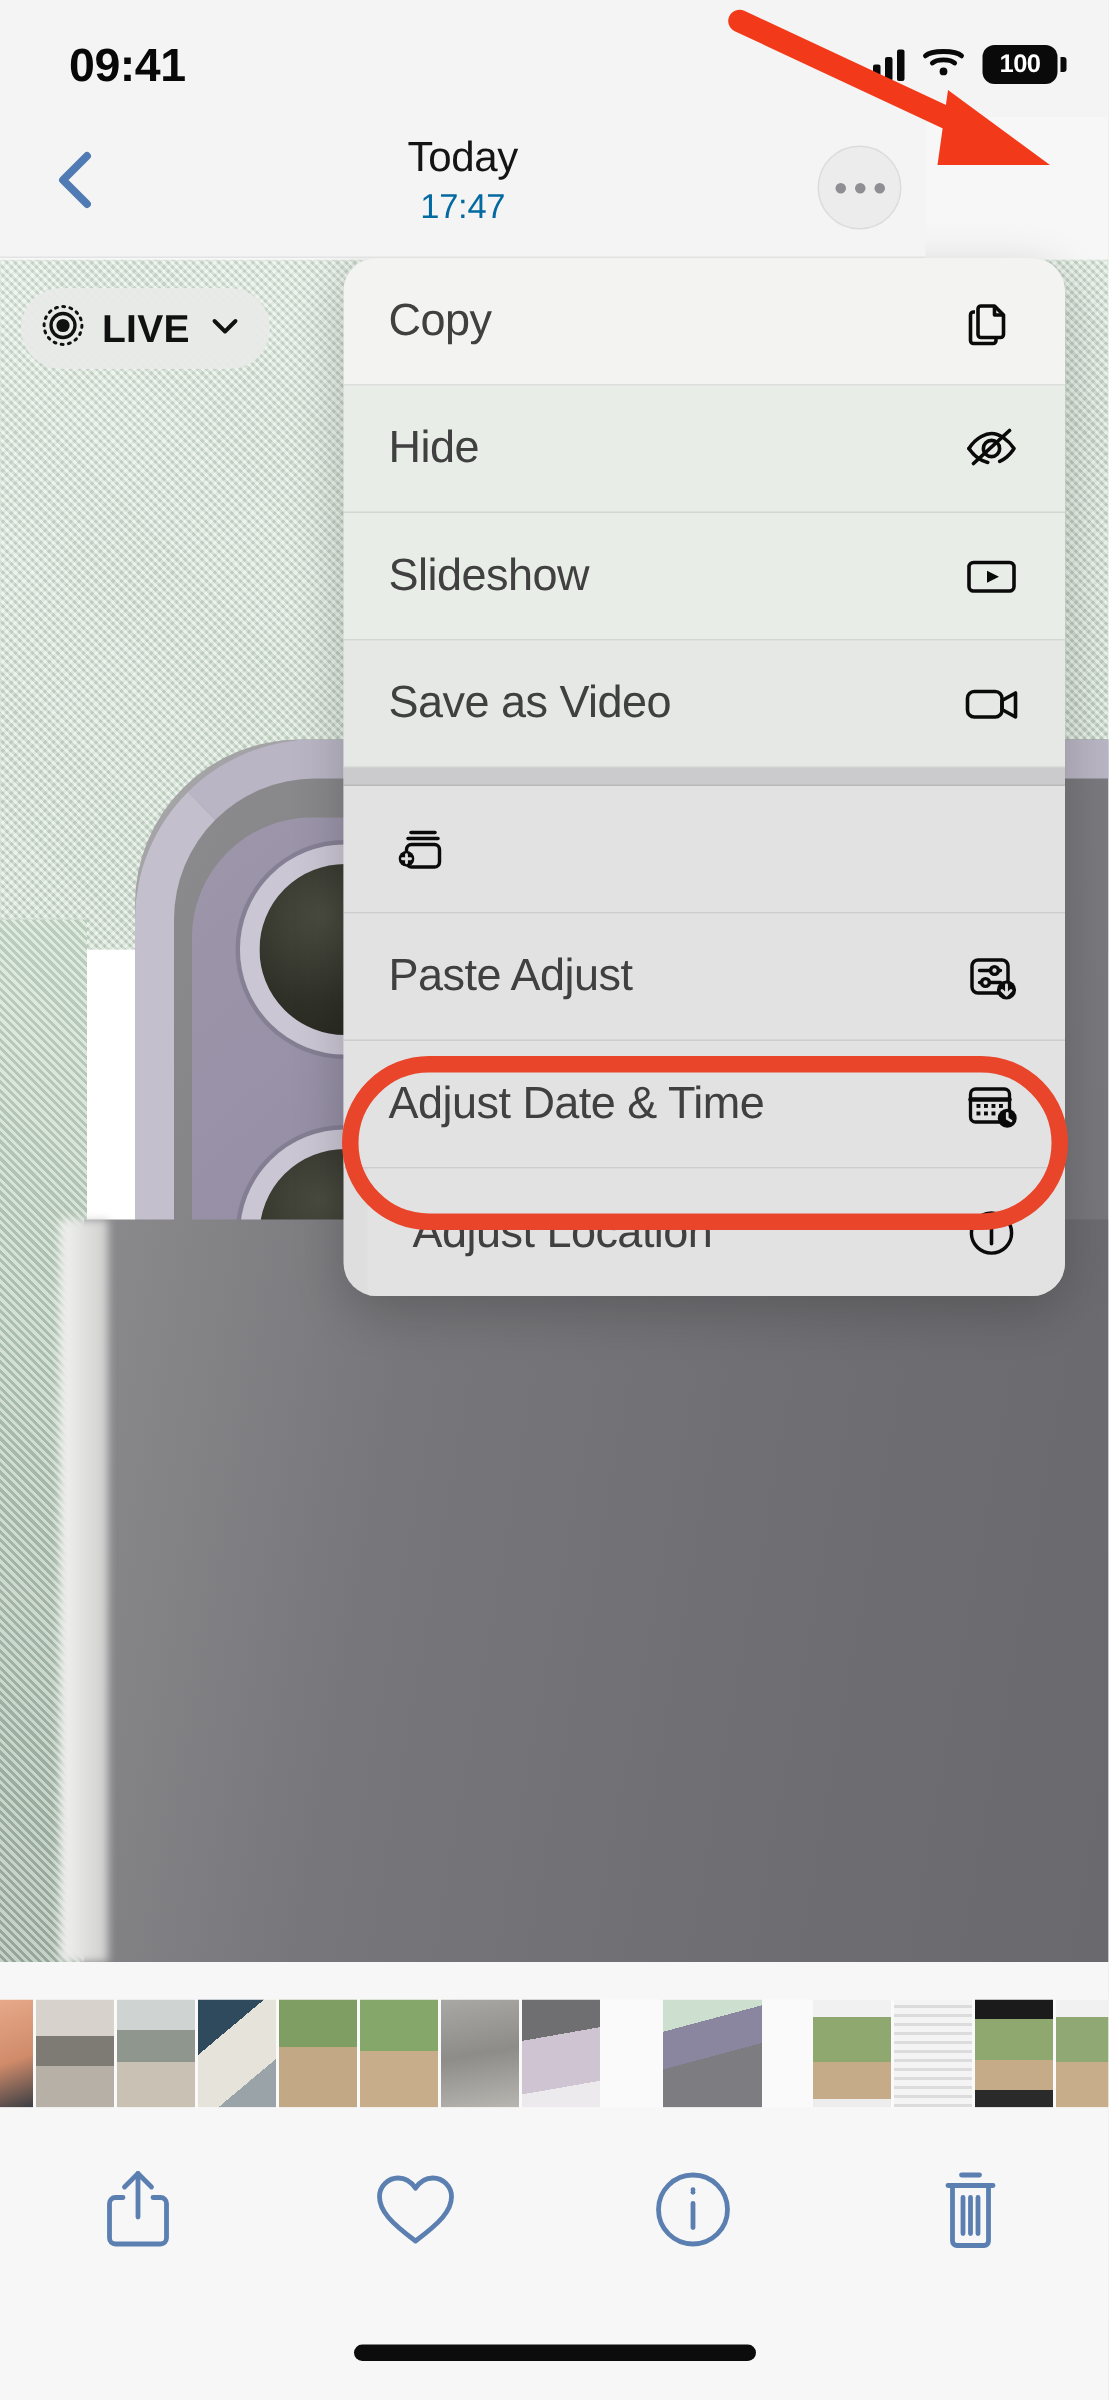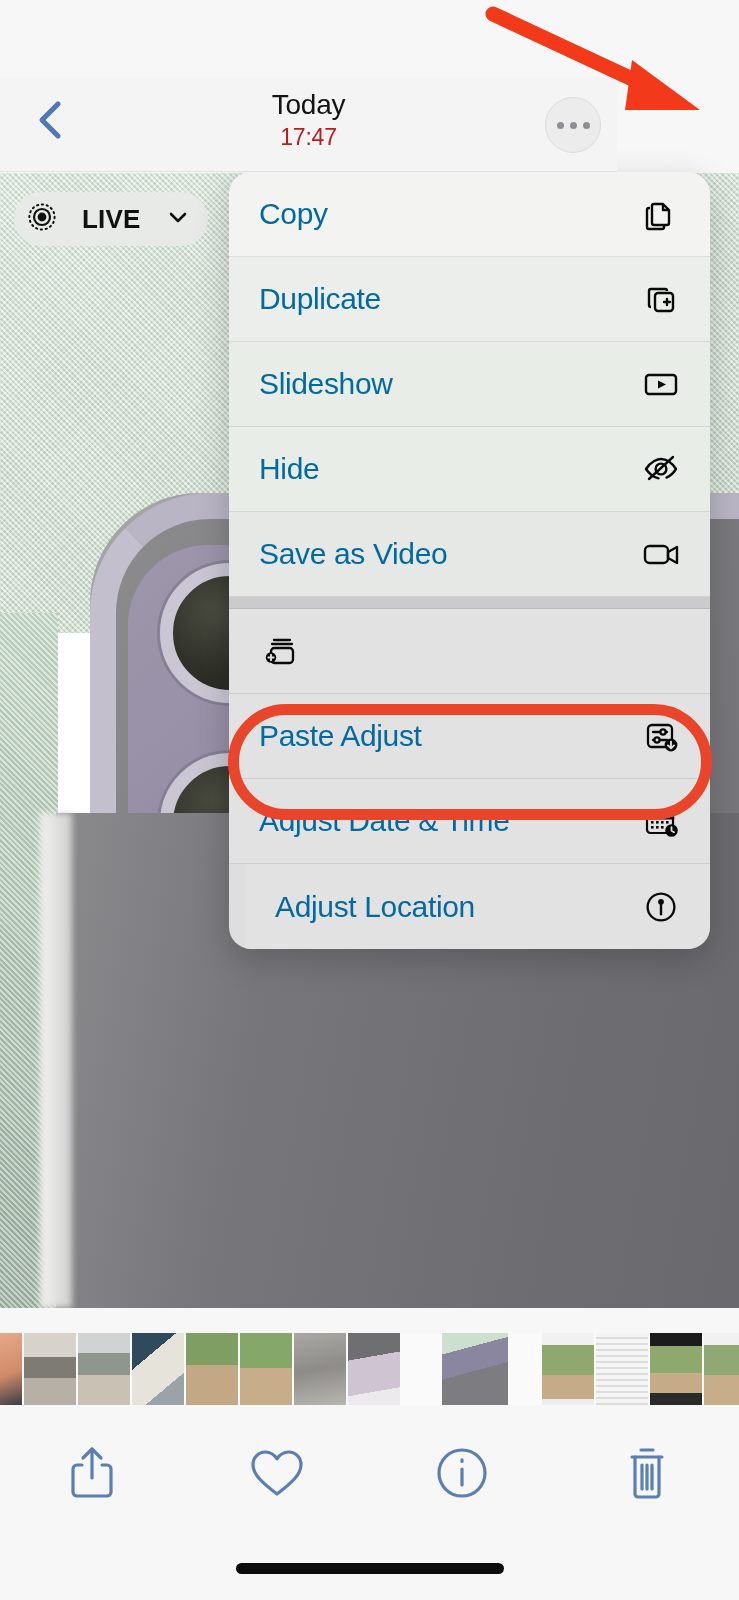--- a/index.html
+++ b/index.html
@@ -48,21 +48,21 @@
     background:#f4f4f4; border-bottom:1px solid #e2e2e2;
   }
   #back-btn{
     position:absolute; left:14px; top:8px; width:72px; height:72px;
     display:flex; align-items:center; justify-content:center;
   }
   #nav-title-wrap{
     position:absolute; left:0; right:0; top:10px; text-align:center;
   }
   #nav-title{ font-size:28px; color:#141414; line-height:1.24; letter-spacing:-0.2px; }
-  #nav-subtitle{ font-size:23px; color:#b91c1c; line-height:1.3; letter-spacing:-0.2px; }
+  #nav-subtitle{ font-size:23px; color:#0369a1; line-height:1.3; letter-spacing:-0.2px; }
   #edit-btn{
     position:absolute; right:98px; top:0; height:94px;
     display:flex; align-items:center;
     font-size:31px; color:#4f7ab3; letter-spacing:-0.3px;
   }
   #more-btn{
     position:absolute; right:16px; top:19px; width:56px; height:56px;
     border-radius:50%; background:#ececec; border:1.4px solid #dcdcdc;
     display:flex; align-items:center; justify-content:center; gap:6px;
   }
@@ -117,38 +117,38 @@
   #photo-leftwhite{
     position:absolute; left:40px; top:640px; width:32px; height:495px;
     background:linear-gradient(90deg,#f2f2f0 0%,#cfd0ce 100%);
     filter:blur(3px);
   }
 
   
   #live-badge{
     position:absolute; left:14px; top:192px; height:54px;
     background:rgba(235,235,235,.80); border-radius:27px;
-    display:flex; align-items:center; gap:24px; padding:0 17px 0 12px;
+    display:flex; align-items:center; gap:10px; padding:0 17px 0 12px;
     backdrop-filter:blur(8px);
   }
   #live-badge .live-txt{ font-size:26px; font-weight:600; color:#111; letter-spacing:.2px; }
 
   
   #menu{
     position:absolute; left:229px; top:172px; width:481px;
     background:#dedede; border-radius:22px; overflow:hidden;
     box-shadow:0 10px 34px rgba(0,0,0,.20);
   }
   .menu-row{
     position:relative; height:85px; display:flex; align-items:center;
     padding:0 26px 0 30px; background:rgba(249,249,249,.80);
     border-bottom:1px solid rgba(60,60,67,.12);
   }
   .menu-row .label{
-    flex:1; font-size:30px; color:#0369a1; letter-spacing:-0.35px;
+    flex:1; font-size:30px; color:#404040; letter-spacing:-0.35px;
   }
   .menu-row .ic{
     width:46px; height:46px; display:flex; align-items:center; justify-content:center;
     color:#0a0a0a; flex:0 0 auto;
   }
   .menu-gap{
     height:12px; background:rgba(195,195,198,.72); border-bottom:1px solid rgba(60,60,67,.12);
   }
   .menu-row.last{ border-bottom:none;margin-left:16px; }
   .menu-row.tint-a{ background:rgba(247,248,246,.80); }
@@ -229,49 +229,39 @@
       <span class="label">Copy</span>
       <span class="ic">
         <svg width="40" height="40" viewBox="0 0 40 40" fill="none" stroke="#0a0a0a" stroke-width="2.4" stroke-linejoin="round">
           <path d="M13 10 h9 l6 6 v13 a2 2 0 0 1 -2 2 h-13 a2 2 0 0 1 -2 -2 v-17 a2 2 0 0 1 2 -2 z"></path>
           <path d="M22 10 v6 h6"></path>
           <path d="M9 14 h-1 a2 2 0 0 0 -2 2 v17 a2 2 0 0 0 2 2 h13 a2 2 0 0 0 2 -2 v-1"></path>
         </svg>
       </span>
     </div>
 
-    <div class="menu-row tint-b">
-      <span class="label">Duplicate</span>
-      <span class="ic">
-        <svg width="40" height="40" viewBox="0 0 40 40" fill="none" stroke="#0a0a0a" stroke-width="2.4" stroke-linejoin="round">
-          <rect x="14" y="14" width="18" height="18" rx="3"></rect>
-          <path d="M10 28 a2 2 0 0 1 -2 -2 v-14 a2 2 0 0 1 2 -2 h14 a2 2 0 0 1 2 2"></path>
-          <path d="M23 23 h6 M26 20 v6" stroke-linecap="round"></path>
-        </svg>
-      </span>
-    </div>
-
-    <div class="menu-row tint-c">
-      <span class="label">Slideshow</span>
-      <span class="ic">
-        <svg width="42" height="42" viewBox="0 0 42 42" fill="none" stroke="#0a0a0a" stroke-width="2.4" stroke-linejoin="round">
-          <rect x="6" y="12" width="30" height="19" rx="3"></rect>
-          <path d="M18 17.5 L26 21.5 L18 25.5 Z" fill="#0a0a0a" stroke="none"></path>
-        </svg>
-      </span>
-    </div>
 
     <div class="menu-row tint-c">
       <span class="label">Hide</span>
       <span class="ic">
         <svg width="42" height="42" viewBox="0 0 42 42" fill="none" stroke="#0a0a0a" stroke-width="2.4" stroke-linecap="round" stroke-linejoin="round">
           <path d="M6 21 C11 13, 18 11, 21 11 C26 11, 32 15, 36 21 C33.5 25, 30 28, 26.5 29.6"></path>
           <path d="M6 21 C9 25.5, 13 29, 18.5 30.3"></path>
           <circle cx="21" cy="21" r="5.4"></circle>
           <path d="M9 31 L33 9"></path>
+        </svg>
+      </span>
+    </div>
+
+    <div class="menu-row tint-c">
+      <span class="label">Slideshow</span>
+      <span class="ic">
+        <svg width="42" height="42" viewBox="0 0 42 42" fill="none" stroke="#0a0a0a" stroke-width="2.4" stroke-linejoin="round">
+          <rect x="6" y="12" width="30" height="19" rx="3"></rect>
+          <path d="M18 17.5 L26 21.5 L18 25.5 Z" fill="#0a0a0a" stroke="none"></path>
         </svg>
       </span>
     </div>
 
     <div class="menu-row tint-d">
       <span class="label">Save as Video</span>
       <span class="ic">
         <svg width="42" height="42" viewBox="0 0 42 42" fill="none" stroke="#0a0a0a" stroke-width="2.4" stroke-linejoin="round">
           <rect x="5" y="13" width="23" height="17" rx="4.5"></rect>
           <path d="M28 19 L37 14 V30 L28 25 Z"></path>
@@ -394,20 +384,44 @@
           <path d="M14 13 V50 a3 3 0 0 0 3 3 H35 a3 3 0 0 0 3 -3 V13"></path>
           <path d="M20 6 H32"></path>
           <path d="M21 21 V45 M26 21 V45 M31 21 V45"></path>
         </svg>
       </span>
     </div>
   </div>
 
   <div id="home-indicator"></div>
 
+  <div id="statusbar">
+    <div id="status-time">09:41</div>
+    <div id="status-right">
+      <span class="sig-bars">
+          <i></i>
+          <i></i>
+          <i></i>
+          <i></i>
+        </span>
+      <span>
+        <svg width="30" height="24" viewBox="0 0 30 24">
+          <path d="M3 8.2 C 7 4.4, 23 4.4, 27 8.2" fill="none" stroke="#090909" stroke-width="3.3" stroke-linecap="round"></path>
+          <path d="M7.6 13 C 10.6 10.2, 19.4 10.2, 22.4 13" fill="none" stroke="#090909" stroke-width="3.3" stroke-linecap="round"></path>
+          <circle cx="15" cy="18.6" r="2.6" fill="#090909"></circle>
+        </svg>
+      </span>
+      <span class="batt">
+        <span class="batt-body">
+            <span>100</span>
+          </span>
+        <span class="batt-tip"></span>
+      </span>
+    </div>
+  </div>
 
   <div id="navbar">
     <div id="back-btn">
       <span>
         <svg width="44" height="48" viewBox="0 0 44 48">
           <path d="M30 8 L14 24 L30 40" fill="none" stroke="#4f7ab3" stroke-width="5.2" stroke-linecap="round" stroke-linejoin="round"></path>
         </svg>
       </span>
     </div>
     <div id="nav-title-wrap">

